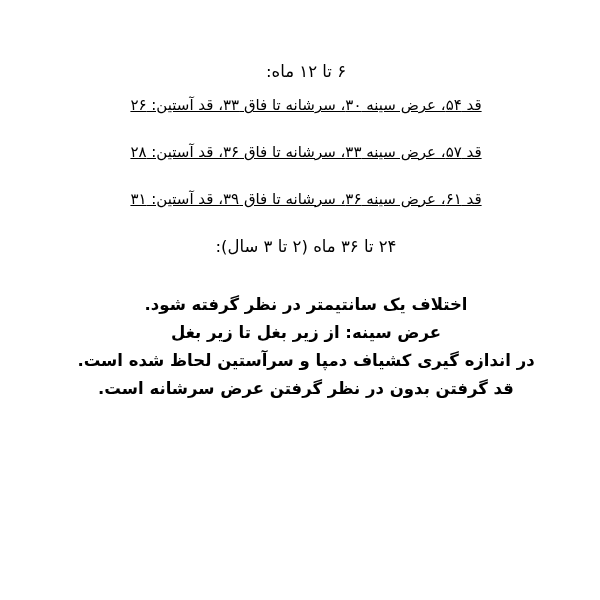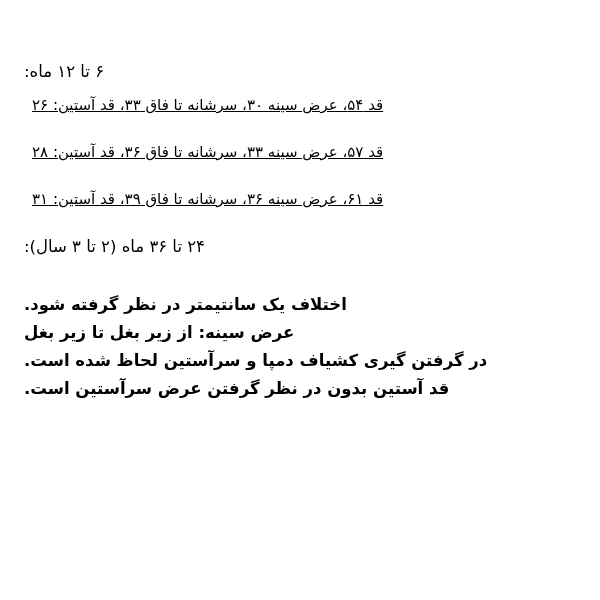--- a/index.html
+++ b/index.html
@@ -13,21 +13,21 @@
     font-family: "DejaVu Sans", sans-serif;
     color: #000000;
     overflow: hidden;
   }
   .page {
     width: 600px;
     height: 600px;
     box-sizing: border-box;
     padding: 58px 12px 24px 24px;
     direction: rtl;
-    text-align: left;
+    text-align: center;
   }
   .size-block {
     margin-bottom: 22px;
   }
   .block-heading {
     font-size: 16.5px;
     line-height: 1.65;
     font-weight: normal;
     margin: 0;
   }
@@ -65,17 +65,17 @@
     <p class="block-detail">قد ۶۱، عرض سینه ۳۶، سرشانه تا فاق ۳۹، قد آستین: ۳۱</p>
   </div>
 
   <div class="size-block">
     <p class="block-heading">۲۴ تا ۳۶ ماه (۲ تا ۳ سال):</p>
   </div>
 
   <div class="notes">
     <p class="note-line">اختلاف یک سانتیمتر در نظر گرفته شود.</p>
     <p class="note-line">عرض سینه: از زیر بغل تا زیر بغل</p>
-    <p class="note-line">در گرفتن گیری کشیاف دمپا و سرآستین لحاظ شده است.</p>
-    <p class="note-line">قد آستین بدون در نظر گرفتن عرض سرآستین است.</p>
+    <p class="note-line">در اندازه گیری کشیاف دمپا و سرآستین لحاظ شده است.</p>
+    <p class="note-line">قد گرفتن بدون در نظر گرفتن عرض سرشانه است.</p>
   </div>
 
 </div>
 
 </body></html>

